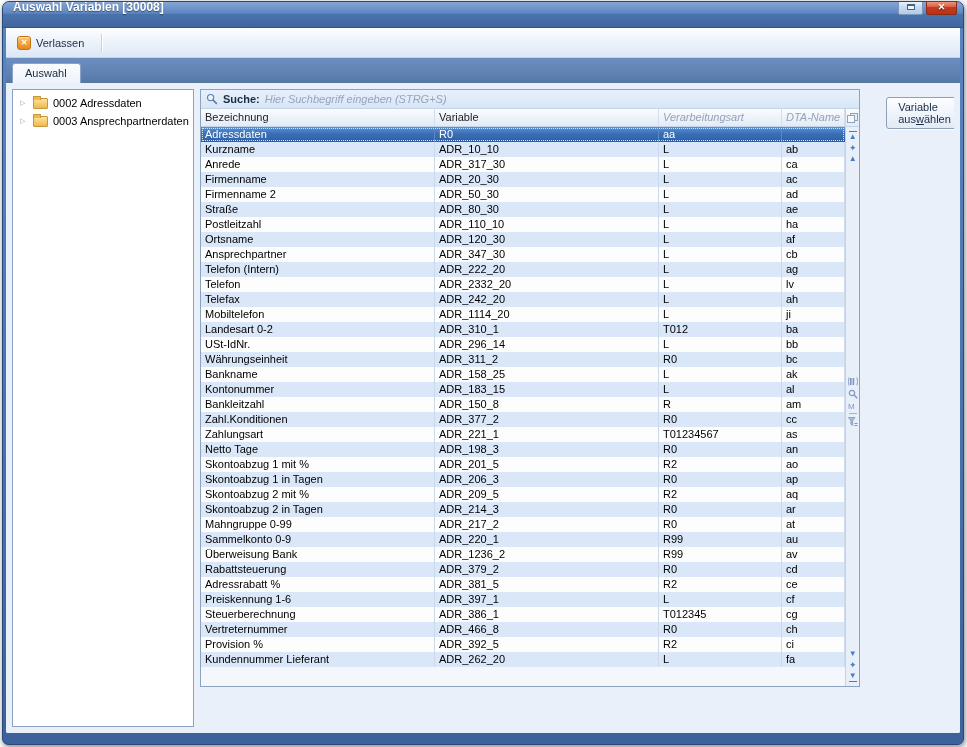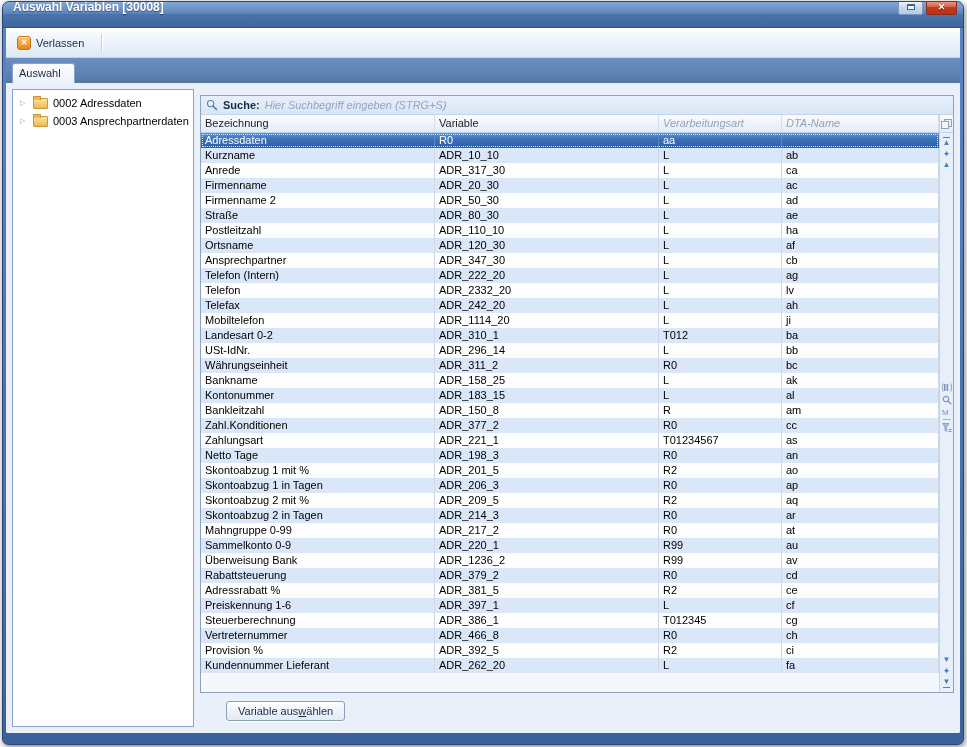--- a/index.html
+++ b/index.html
@@ -53,35 +53,35 @@
   .tool-sep { width:1px; height:18px; background:#c3d3e6; margin-left:8px; box-shadow:1px 0 0 #ffffff; }
 
   
   .tabstrip {
     height:25px; flex:none; display:flex; align-items:flex-end; padding-left:6px;
     background:linear-gradient(180deg,#6b8dc0 0%,#5d80b2 70%,#54779f 100%);
   }
   .tab {
     background:linear-gradient(180deg,#fafcfe,#eef3fa);
     border:1px solid #8aa3c4; border-bottom:none; border-radius:3px 3px 0 0;
-    padding:3px 13px 4px 6px; font-size:11px; color:#1a2a42;
+    padding:3px 13px 4px 12px; font-size:11px; color:#1a2a42;
   }
 
   
   .content { flex:1; display:flex; gap:6px; padding:6px; background:#e9f0fa; overflow:hidden; }
 
   .tree-panel { width:182px; flex:none; background:#ffffff; border:1px solid #8ba3c1; padding-top:4px; }
   .tree-item { display:flex; align-items:center; gap:5px; padding:3px 2px 3px 7px; font-size:11px; color:#000; }
   .expander { color:#8899aa; font-size:7px; width:8px; flex:none; }
   .folder-icon { width:15px; height:11px; flex:none; position:relative; border:1px solid #c9963a; border-radius:1px;
                  background:linear-gradient(180deg,#fce49a,#edb94f); margin-top:1px; }
   .folder-icon::before { content:""; position:absolute; left:-1px; top:-3px; width:6px; height:3px;
                  background:#edb94f; border:1px solid #c9963a; border-bottom:none; border-radius:1px 1px 0 0; }
 
-  .right-col { flex:1; display:flex; flex-direction:column; overflow:hidden;justify-content:center; }
+  .right-col { flex:1; display:flex; flex-direction:row; overflow:hidden; }
   .grid-panel { height:598px; flex:none; border:1px solid #8ba3c1; background:#fff; display:flex; flex-direction:column; }
 
   .search-row { height:19px; flex:none; display:flex; align-items:center; gap:5px; padding:0 5px;
                 background:linear-gradient(180deg,#e7f0fb,#d8e6f7); border-bottom:1px solid #c2d3ea; font-size:11px; }
   .search-label { font-weight:bold; color:#1c2b45; }
   .search-placeholder { font-style:italic; color:#97a4ba; }
 
   .grid-body { flex:1; display:flex; overflow:hidden; }
   .grid-main { flex:1; display:flex; flex-direction:column; overflow:hidden; }
 

